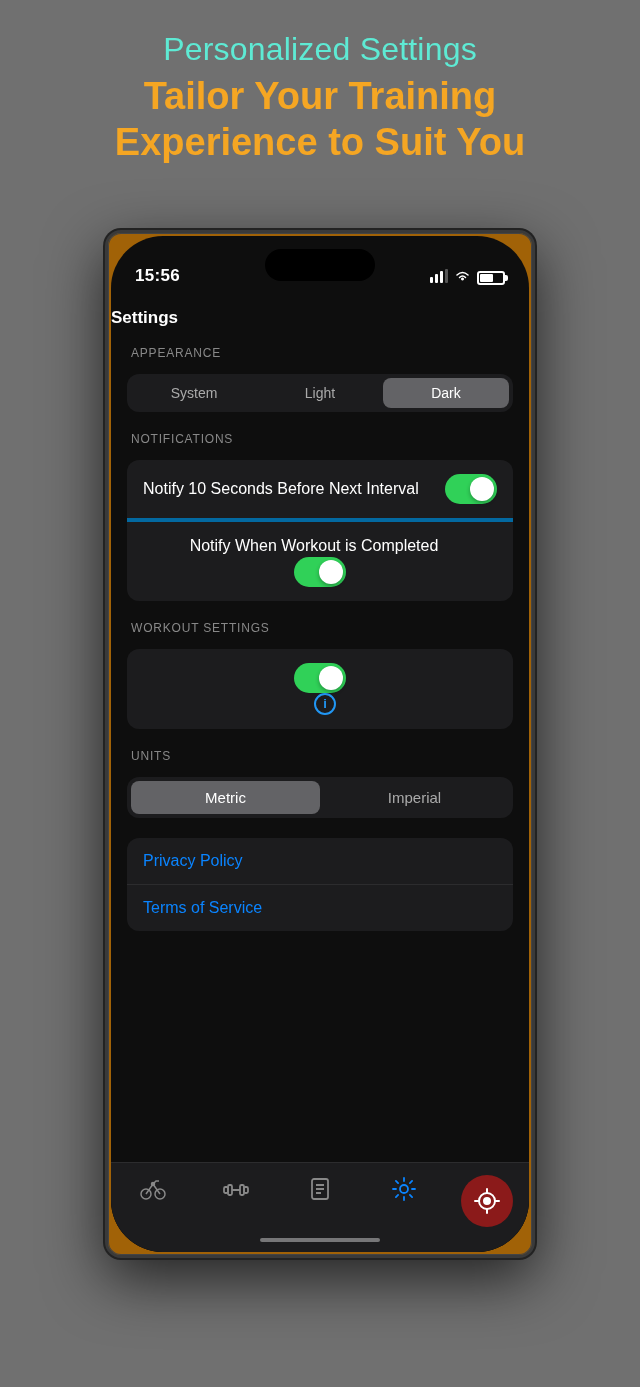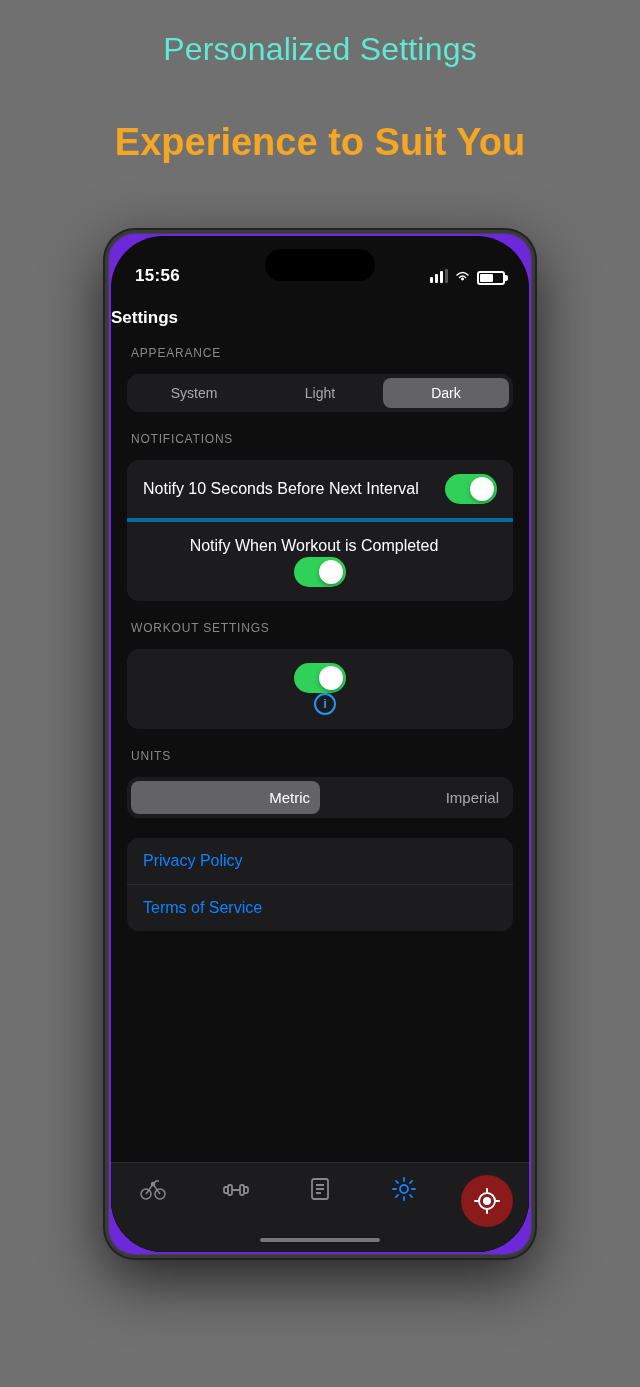--- a/index.html
+++ b/index.html
@@ -46,22 +46,22 @@
     }
 
     
     .phone-frame {
       position: absolute;
       top: 230px;
       left: 50%;
       transform: translateX(-50%);
       width: 430px;
       height: 1028px;
-      background: #6d28d9;
-      border-radius: 30px;
+      background: #a16207;
+      border-radius: 16px;
       border: 3px solid #3a3a3a;
       box-shadow:
         0 0 0 2px #222,
         0 20px 60px rgba(0,0,0,0.7),
         inset 0 0 0 1px #444;
       overflow: hidden;
     }
 
     
     .phone-inner {
@@ -278,21 +278,21 @@
     
     .units-segmented {
       display: flex;
       padding: 4px;
       gap: 0;
     }
 
     .unit-btn {
       flex: 1;
       padding: 8px 10px;
-      text-align: right;
+      text-align: center;
       color: #aaa;
       font-size: 15px;
       font-weight: 400;
       cursor: pointer;
       border-radius: 8px;
       background: transparent;
       border: none;
     }
 
     .unit-btn.active {
@@ -413,21 +413,21 @@
     }
   </style>
 </head>
 <body>
 
 <div class="page-background"></div>
 
 <div class="header-text">
   <div class="header-subtitle">Personalized Settings</div>
   <div class="header-title">
-    <br>
+    <span>Tailor Your Training</span><br>
     <span>Experience to Suit You</span>
   </div>
 </div>
 
 <div class="phone-frame">
 
   <div class="phone-side-left"></div>
   <div class="phone-side-left2"></div>
   <div class="phone-side-left3"></div>
   <div class="phone-side-right"></div>

